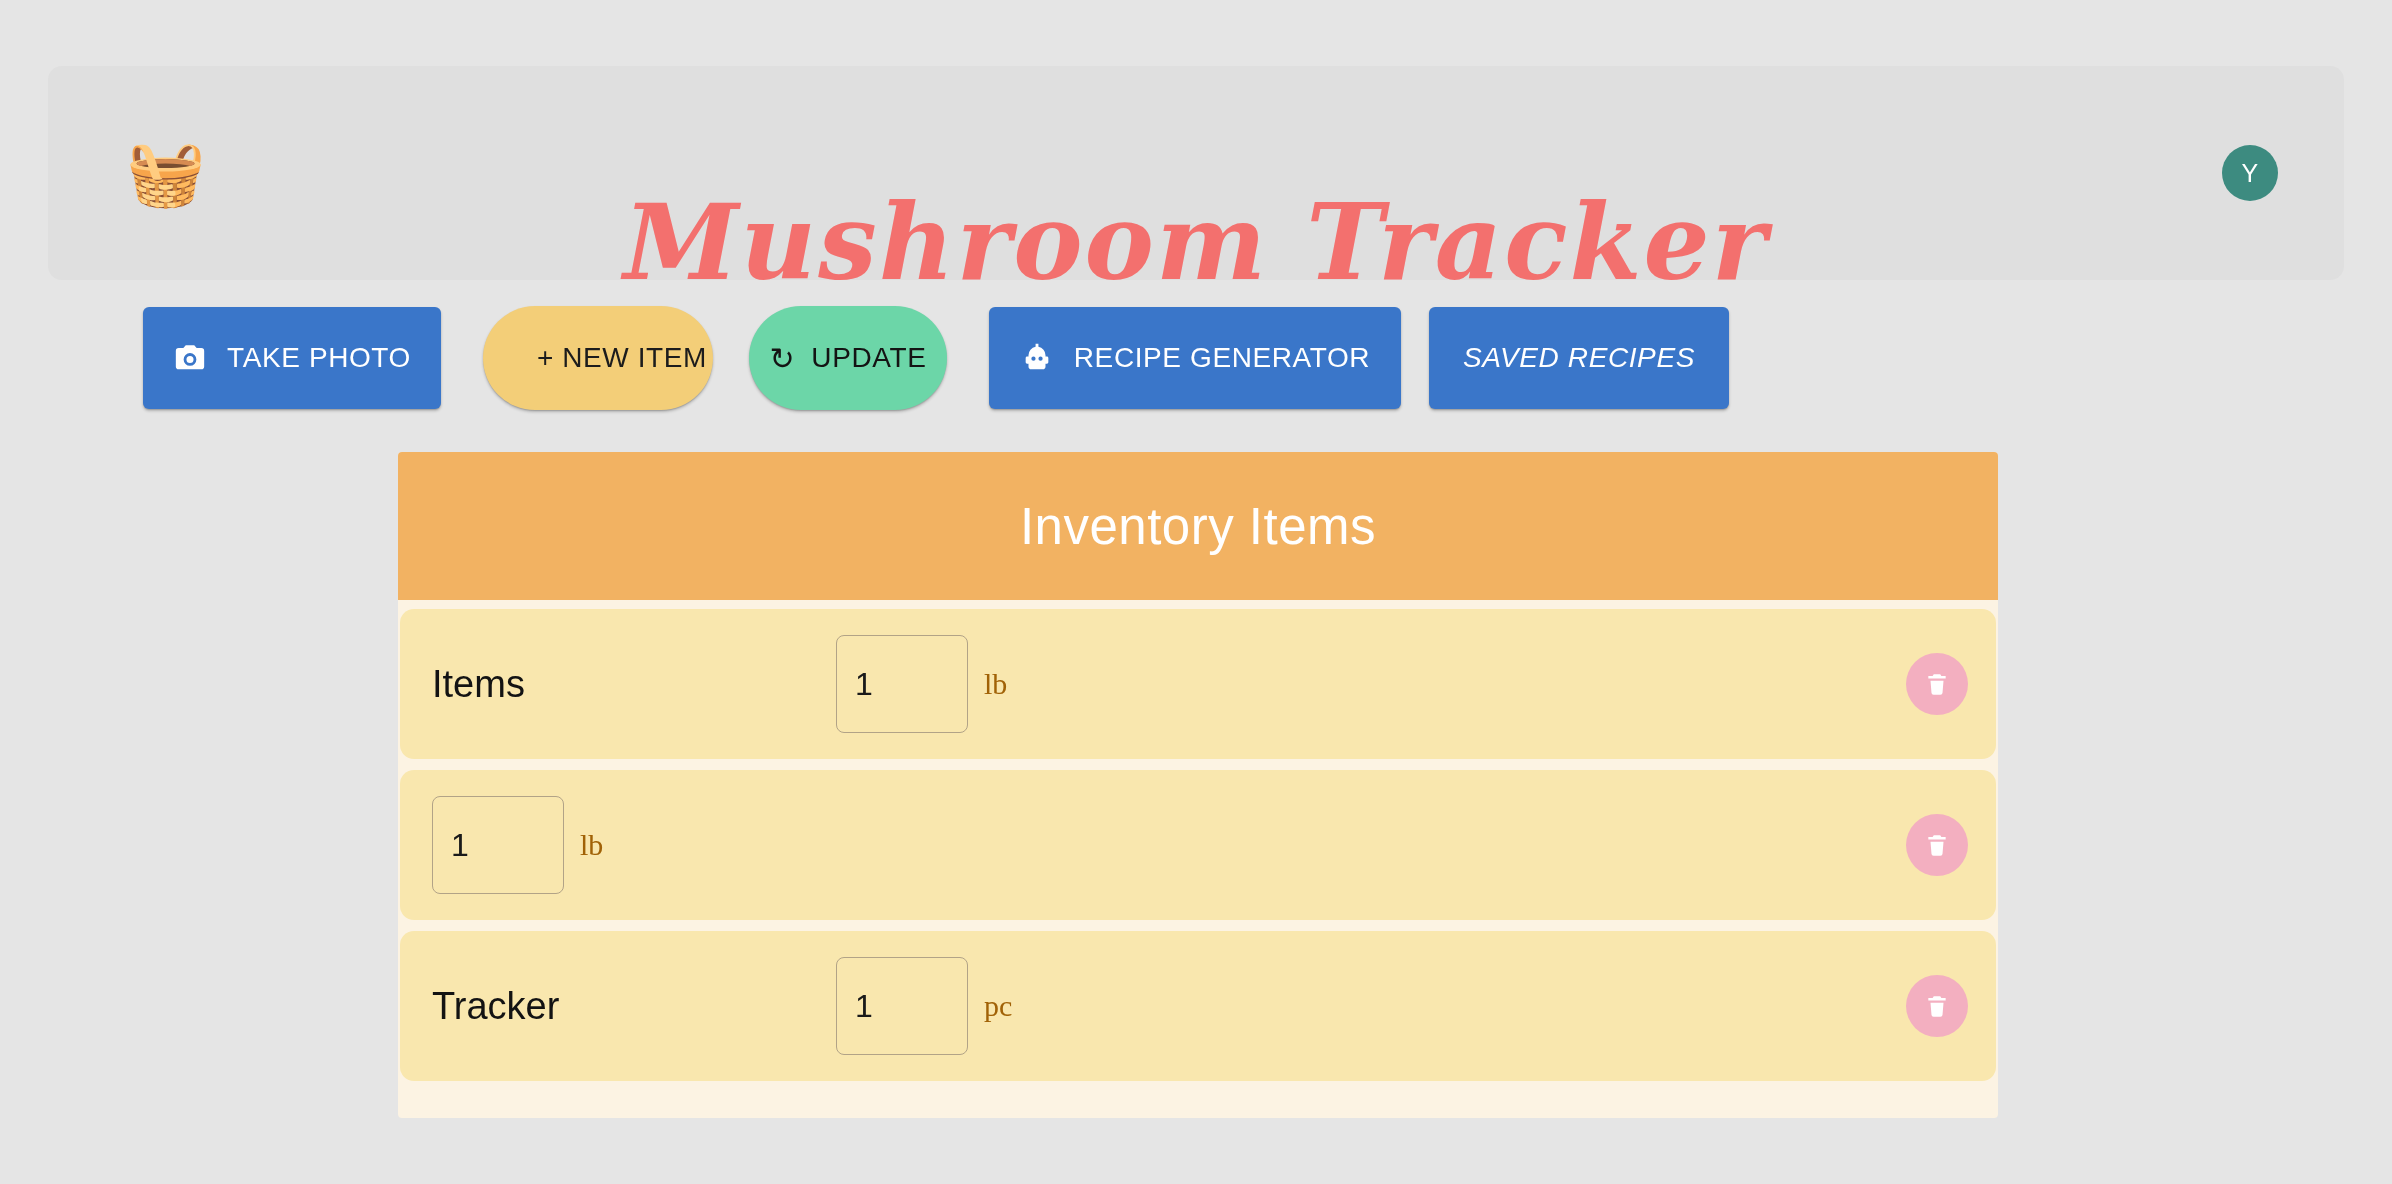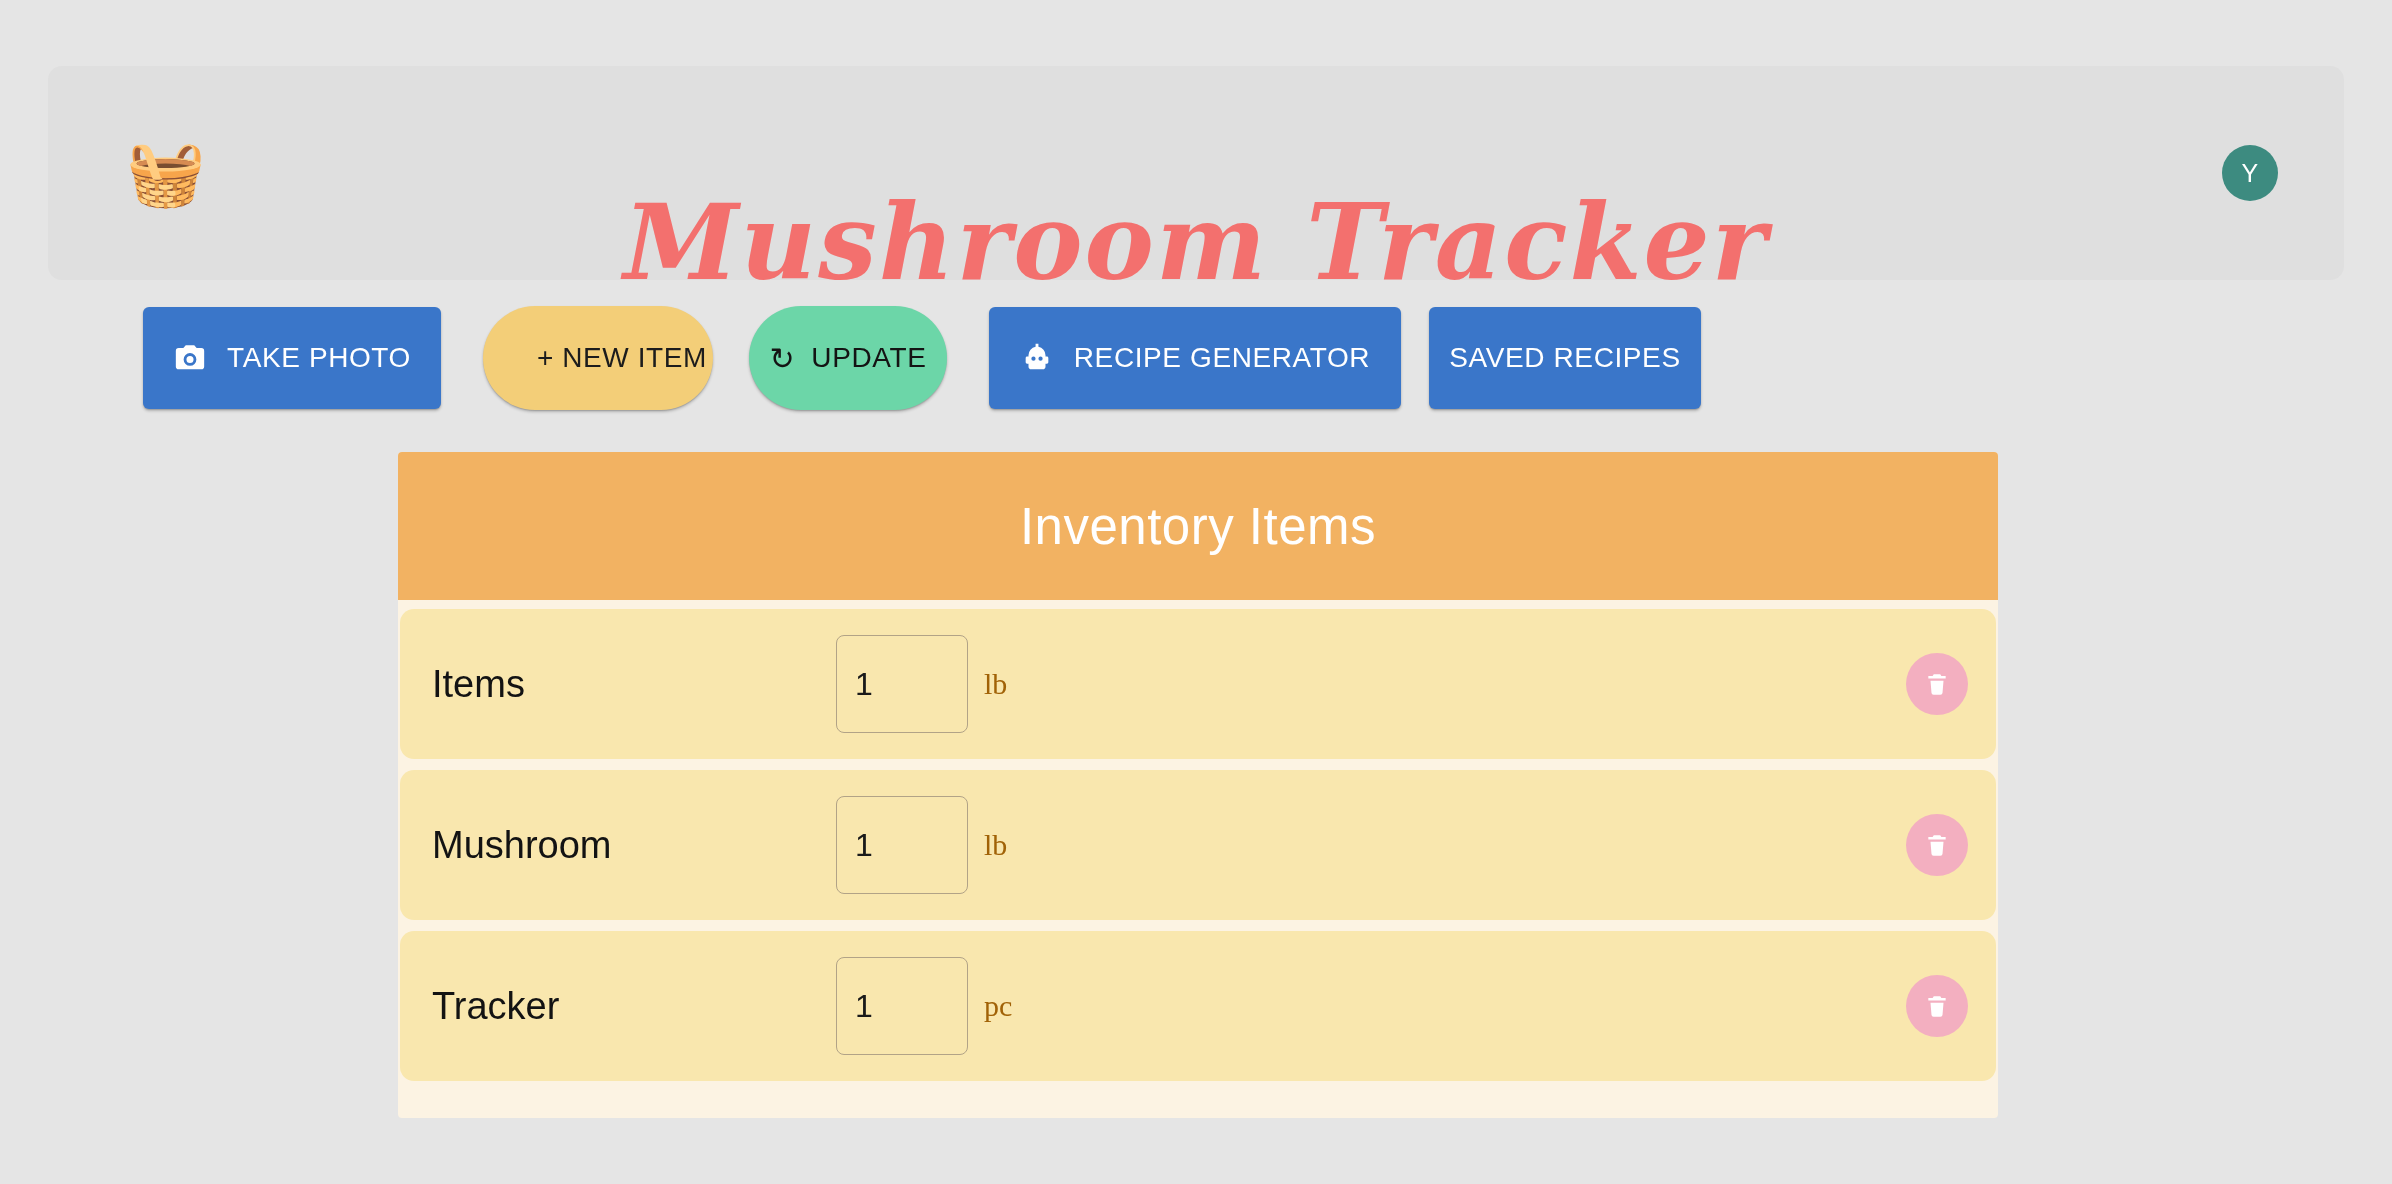--- a/index.html
+++ b/index.html
@@ -92,21 +92,21 @@
     white-space: nowrap;
   }
   .btn-blue {
     background: #3a76c9;
     color: #ffffff;
     border-radius: 6px;
     height: 102px;
   }
   .btn-take-photo { width: 298px; margin-right: 42px; }
   .btn-recipe { width: 412px; margin-right: 28px; }
-  .btn-saved { width: 272px; margin-right: 34px; }
+  .btn-saved { width: 300px; margin-right: 34px; font-style: italic; }
   .btn-pill-yellow {
     background: #f3ce78;
     color: #1c1c1c;
     border-radius: 62px;
     height: 104px;
     width: 230px;
     margin-right: 36px;
     font-weight: 400;
     justify-content: flex-end;
   }
@@ -277,21 +277,20 @@
       <button class="delete-btn">
         <span>
           <svg class="icon-svg" width="26" height="26" viewBox="0 0 24 24" fill="#ffffff" aria-hidden="true">
             <path d="M9 3h6l1 1.5h4V7H4V4.5h4L9 3zm-3 6h12l-.9 11.1A2 2 0 0 1 15.1 22H8.9a2 2 0 0 1-2-1.9L6 9z"></path>
           </svg>
         </span>
       </button>
     </div>
 
     <div class="item-row">
-      <span class="item-name">Mushroom</span>
       <input class="qty-input" type="text" value="1" style="">
       <span class="unit-label">lb</span>
       <button class="delete-btn">
         <span>
           <svg class="icon-svg" width="26" height="26" viewBox="0 0 24 24" fill="#ffffff" aria-hidden="true">
             <path d="M9 3h6l1 1.5h4V7H4V4.5h4L9 3zm-3 6h12l-.9 11.1A2 2 0 0 1 15.1 22H8.9a2 2 0 0 1-2-1.9L6 9z"></path>
           </svg>
         </span>
       </button>
     </div>

